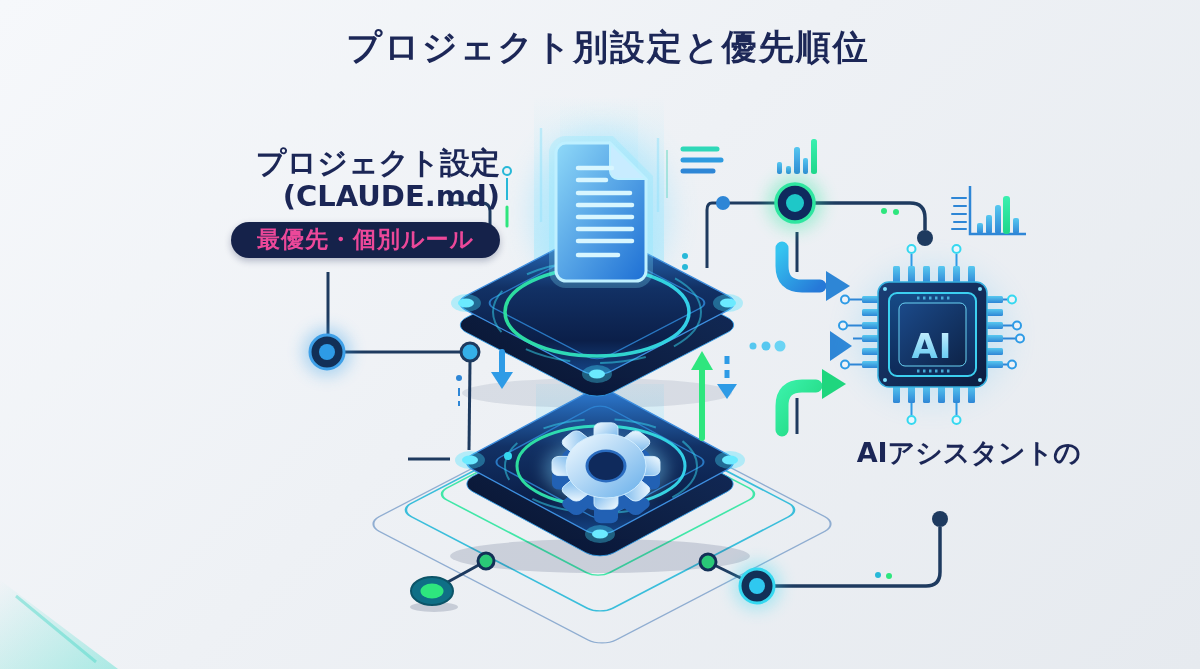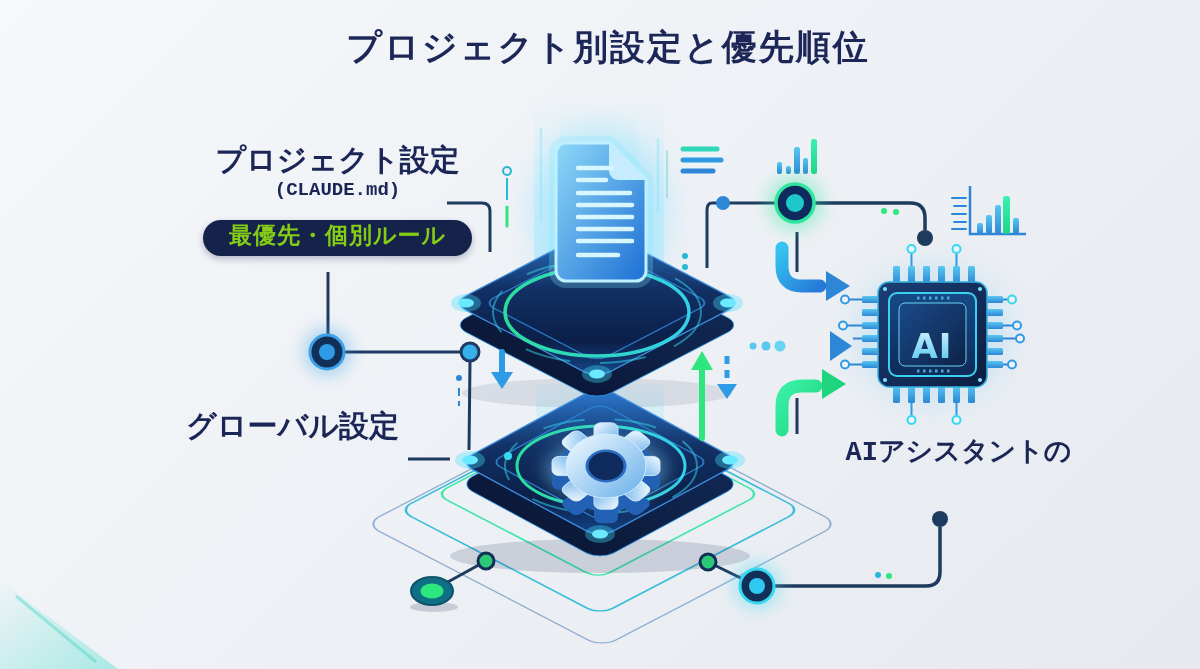--- a/index.html
+++ b/index.html
@@ -2,24 +2,24 @@
 <html><head>
 <meta charset="utf-8">
 <style>
   html,body{margin:0;padding:0;}
   body{width:1200px;height:669px;overflow:hidden;font-family:"DejaVu Sans","Liberation Sans",sans-serif;}
   .stage{position:relative;width:1200px;height:669px;
     background:linear-gradient(135deg,#f6f8fb 0%,#eef1f5 45%,#e6eaef 100%);}
   svg.canvas{position:absolute;left:0;top:0;}
   .title{position:absolute;top:24px;left:8px;width:100%;text-align:center;
     font-size:35px;font-weight:800;color:#1c2757;letter-spacing:2px;}
-  .label-group{position:absolute;text-align:center;color:#1b2656;font-weight:800;line-height:1.12;font-family:Liberation Mono, monospace;}
+  .label-group{position:absolute;text-align:right;color:#1b2656;font-weight:800;line-height:1.12;}
   .lab-l1{font-size:30px;}
-  .lab-l2{font-size:19px;}
-  .badge{display:inline-block;margin-top:19px;background:#15224a;color:#84cc16;
+  .lab-l2{font-size:29px;}
+  .badge{display:inline-block;margin-top:10px;background:#15224a;color:#ec4899;
     font-size:23px;font-weight:700;padding:5px 26px;border-radius:27px;
     box-shadow:0 3px 7px rgba(18,32,74,.28);letter-spacing:1px;}
   .right-label{font-size:27px;}
 </style>
 </head>
 <body>
 
 <div class="stage">
 
 <svg class="canvas" width="1200" height="669" viewBox="0 0 1200 669">
@@ -442,20 +442,19 @@
 
 <div class="title">プロジェクト別設定と優先順位</div>
 
 <div class="label-group" style="left:175px;top:146px;width:325px;">
   <div class="lab-l1">プロジェクト設定</div>
   <div class="lab-l2">(CLAUDE.md)</div>
   <div class="badge">最優先・個別ルール</div>
 </div>
 
 <div class="label-group" style="left:140px;top:412px;width:305px;">
-  <div class="lab-l1">グローバル設定</div>
 </div>
 
 <div class="label-group right-label" style="left:836px;top:438px;width:245px;">
   <div>AIアシスタントの</div>
 </div>
 
 </div>
 
 </body></html>

